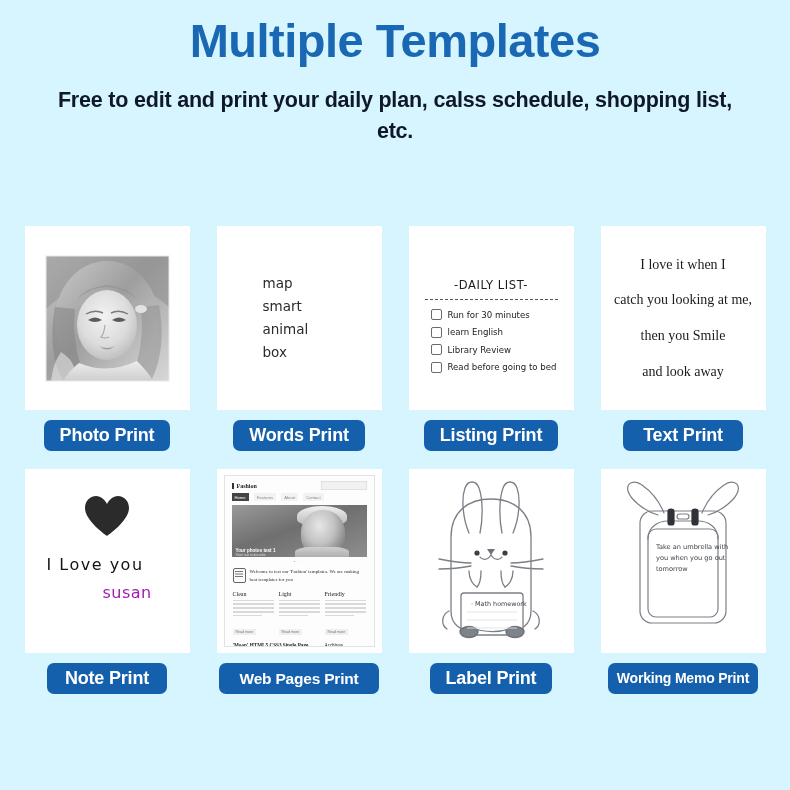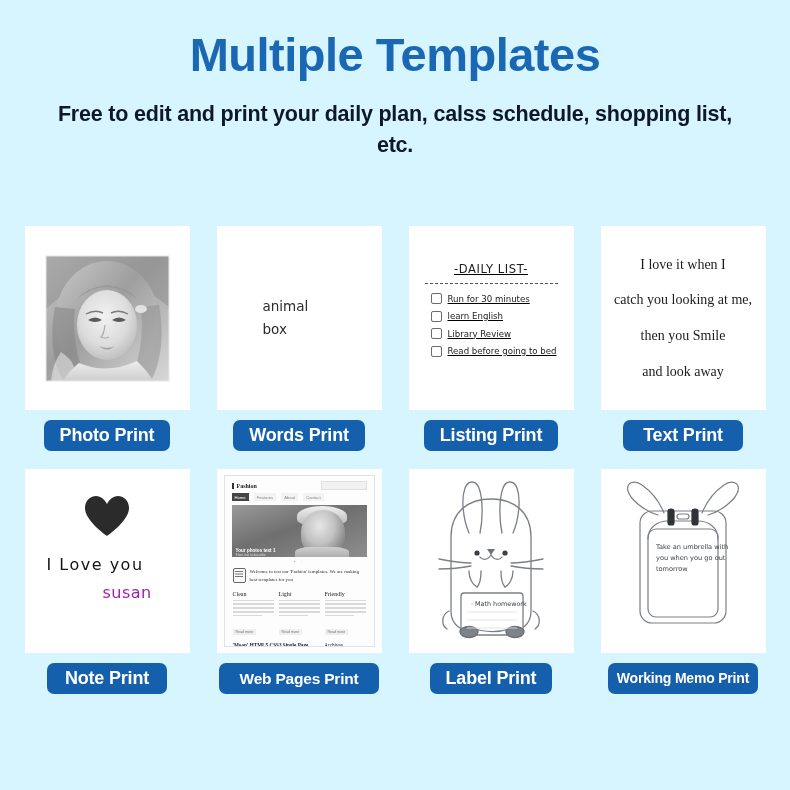--- a/index.html
+++ b/index.html
@@ -15,21 +15,21 @@
   }
   .page {
     position: relative;
     width: 790px;
     height: 790px;
     box-sizing: border-box;
   }
 
   
   .header {
-    padding-top: 30px;
+    padding-top: 16px;
     text-align: center;
   }
   .title {
     color: #1a68b3;
     font-size: 47px;
     font-weight: bold;
     letter-spacing: -0.5px;
     line-height: 1.08;
     margin: 0;
   }
@@ -117,22 +117,21 @@
     color: #2b2b2b;
     line-height: 1.72;
     font-family: "DejaVu Sans", sans-serif;
   }
 
   
   .listing {
     width: 100%;
     height: 100%;
     box-sizing: border-box;
-    padding: 36px 14px 0 14px;
-    text-decoration: underline;
+    padding: 52px 14px 0 14px;
   }
   .listing-title {
     text-align: center;
     font-size: 11.5px;
     color: #1c1c1c;
     letter-spacing: 0.6px;
     font-family: "DejaVu Sans", sans-serif;
   }
   .dashed {
     margin: 7px 2px 9px 2px;
@@ -339,20 +338,22 @@
           </g>
           <rect x="5" y="9" width="123" height="125" fill="none" stroke="#e8e8e8" stroke-width="1"></rect>
         </svg>
       </div>
       <button class="btn">Photo Print</button>
     </div>
 
     <div class="cell">
       <div class="card">
         <div class="words">
+          <div>map</div>
+          <div>smart</div>
           <div>animal</div>
           <div>box</div>
         </div>
       </div>
       <button class="btn">Words Print</button>
     </div>
 
     <div class="cell">
       <div class="card">
         <div class="listing">

